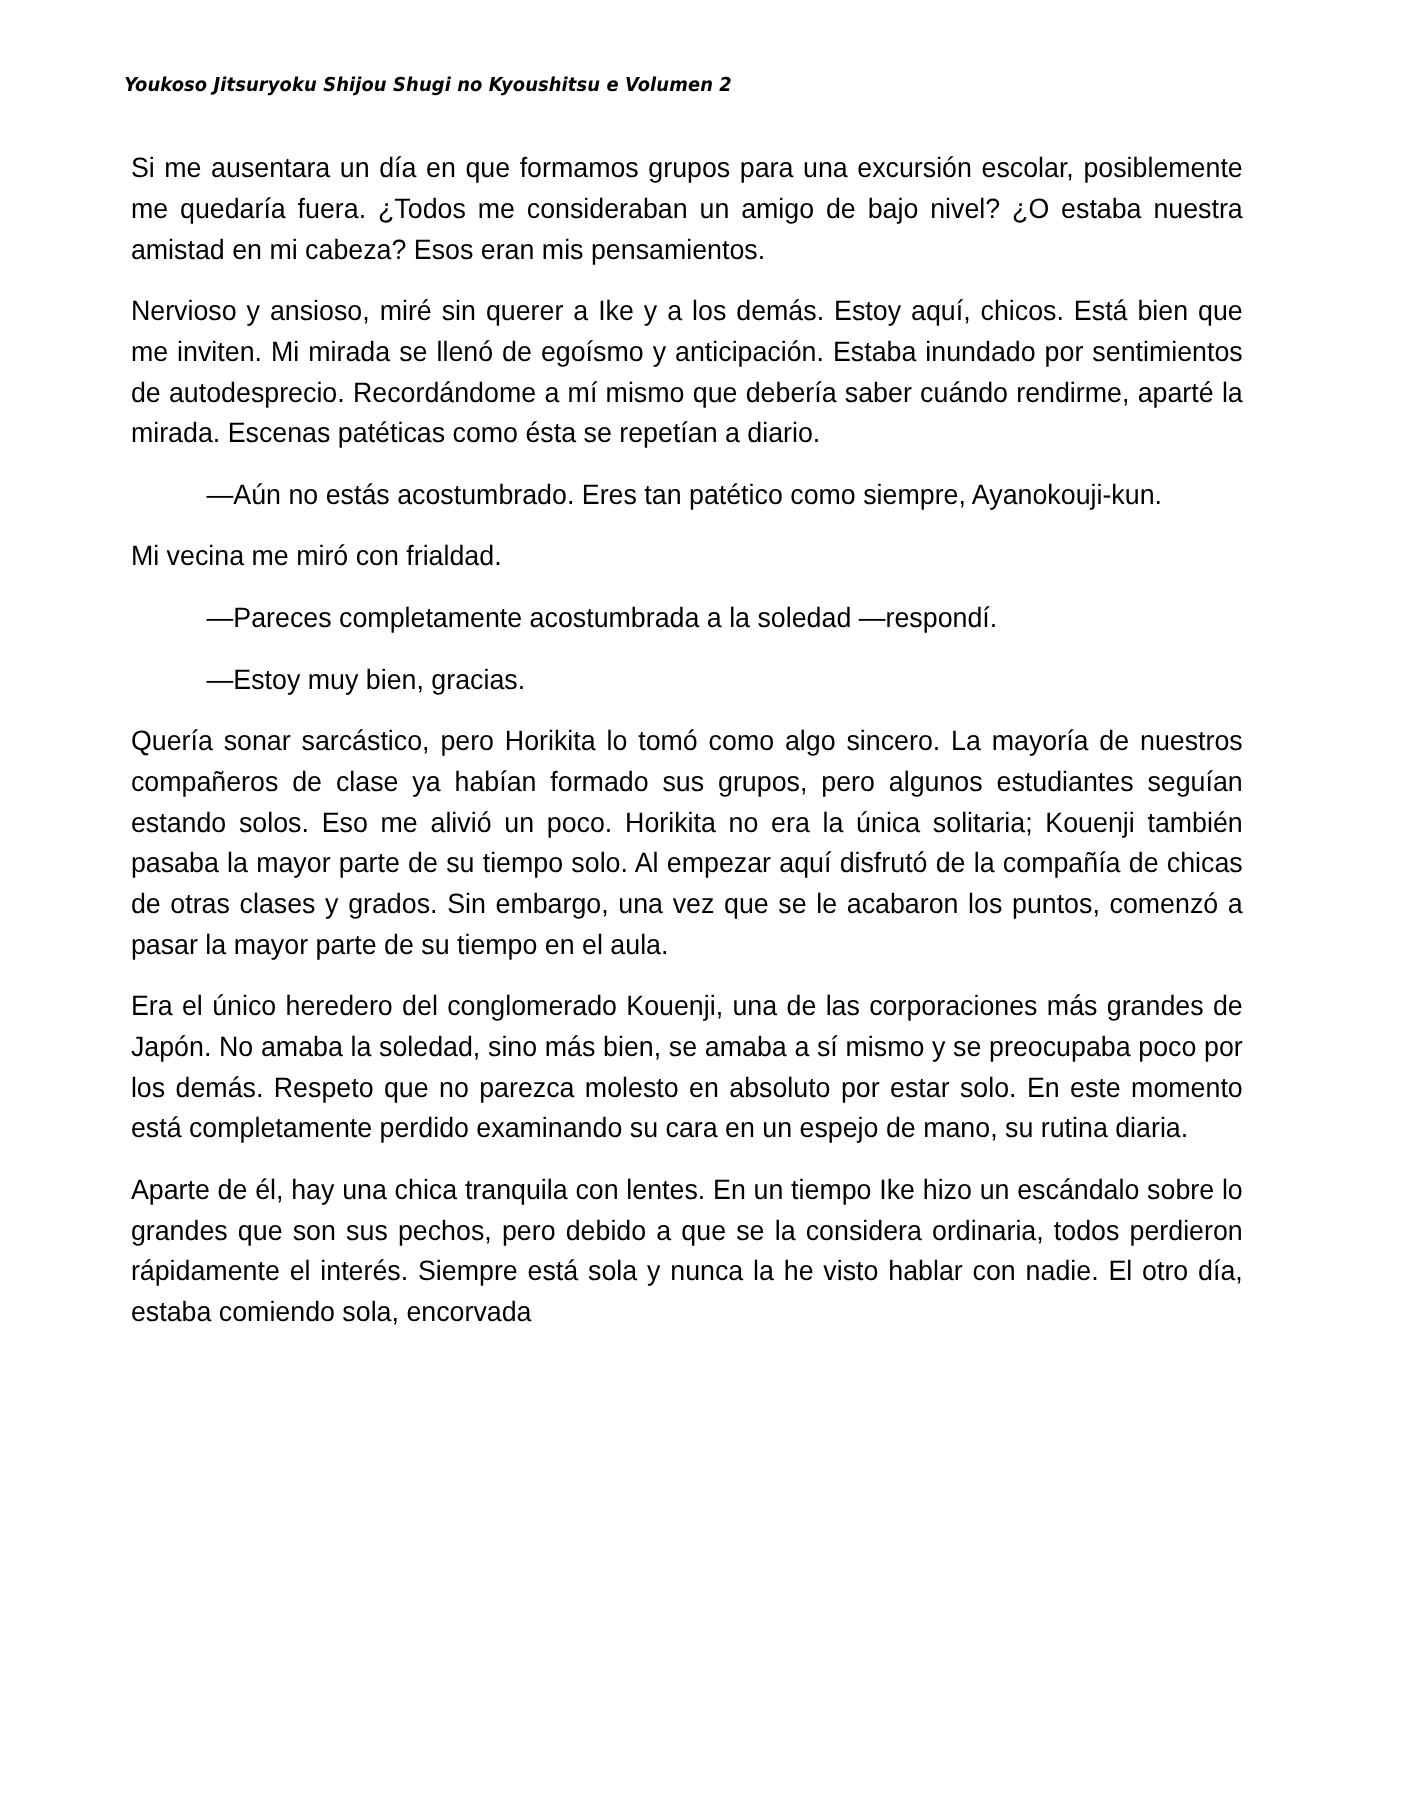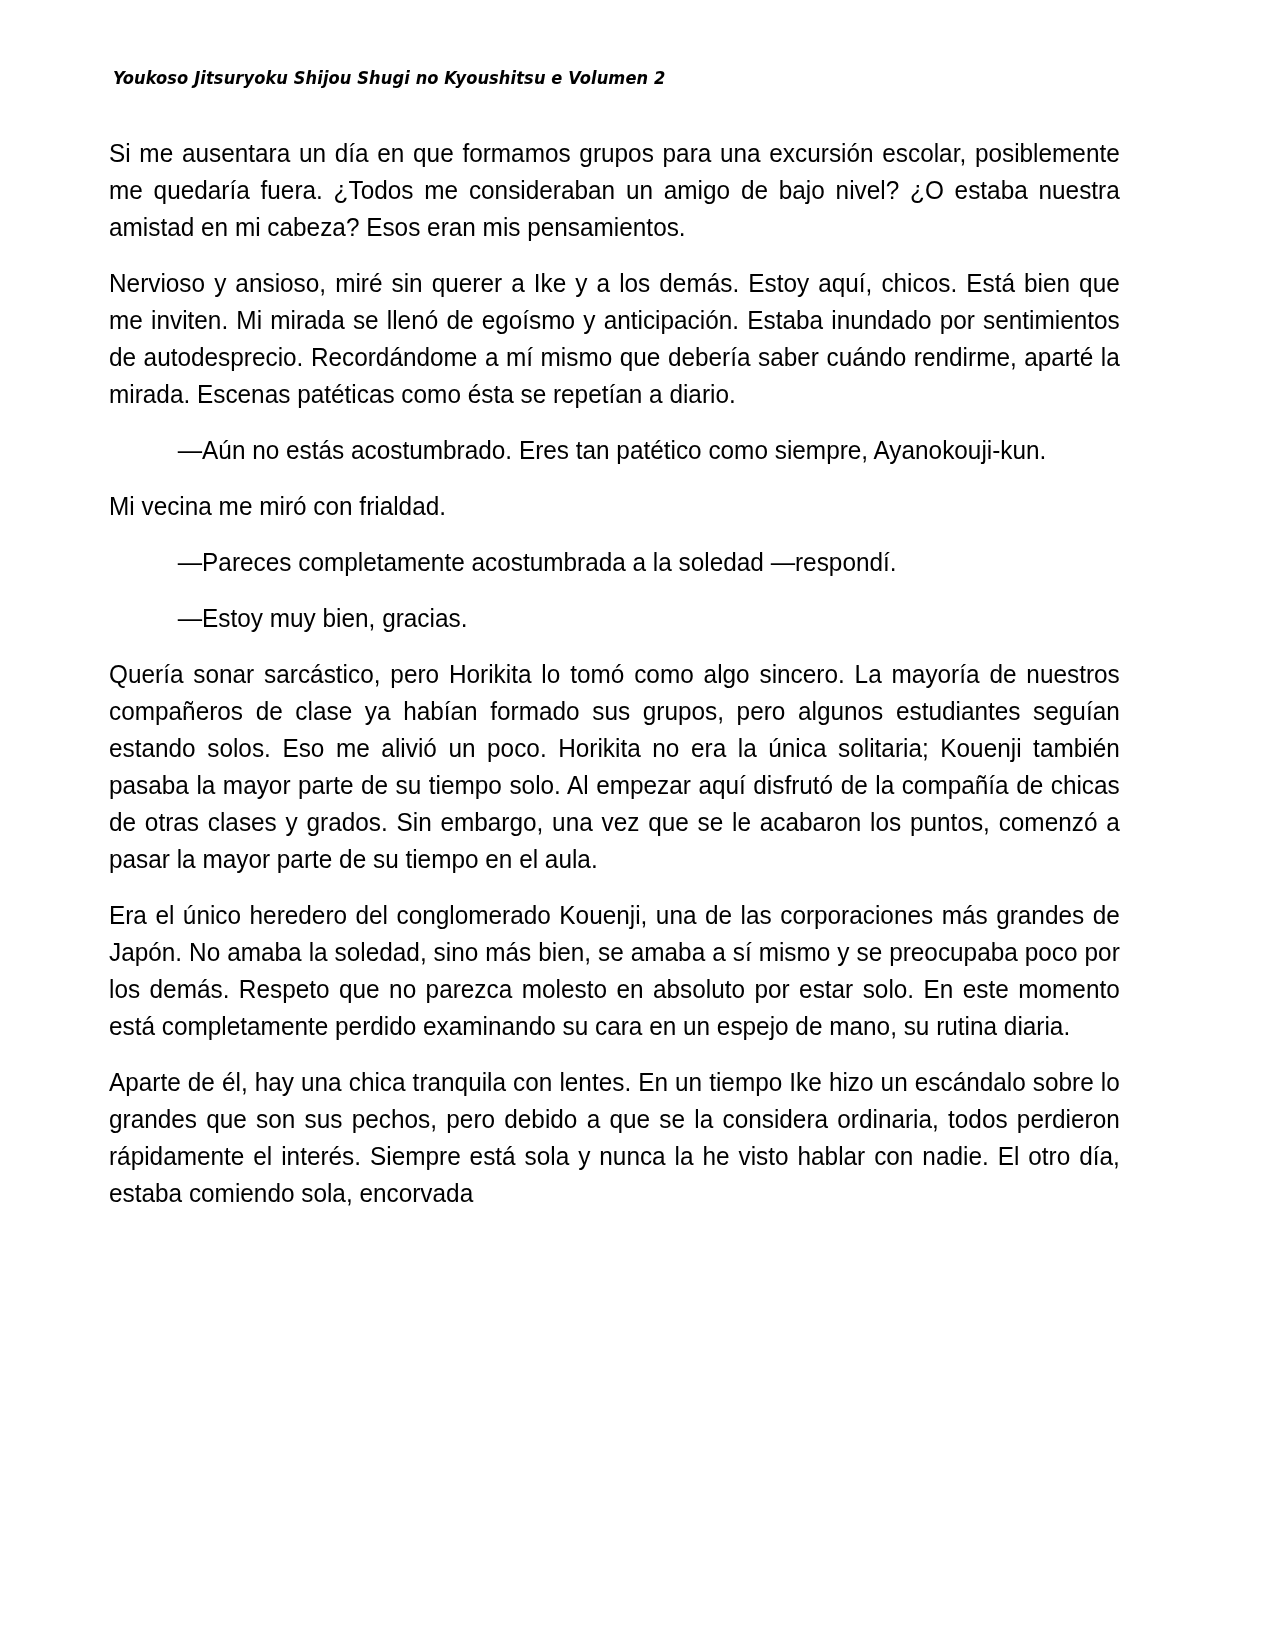--- a/index.html
+++ b/index.html
@@ -35,21 +35,21 @@
     letter-spacing: 0.1px;
     color: #000000;
     white-space: nowrap;
     transform: scaleX(0.93);
     transform-origin: left center;
   }
 
   
   .content {
     position: absolute;
-    left: 109px;
+    left: 119px;
     top: 135px;
     width: 1008px;
   }
 
   .para {
     font-family: "Liberation Sans", sans-serif;
     font-size: 25.5px;
     line-height: 37px;
     color: #000000;
     text-align: justify;

